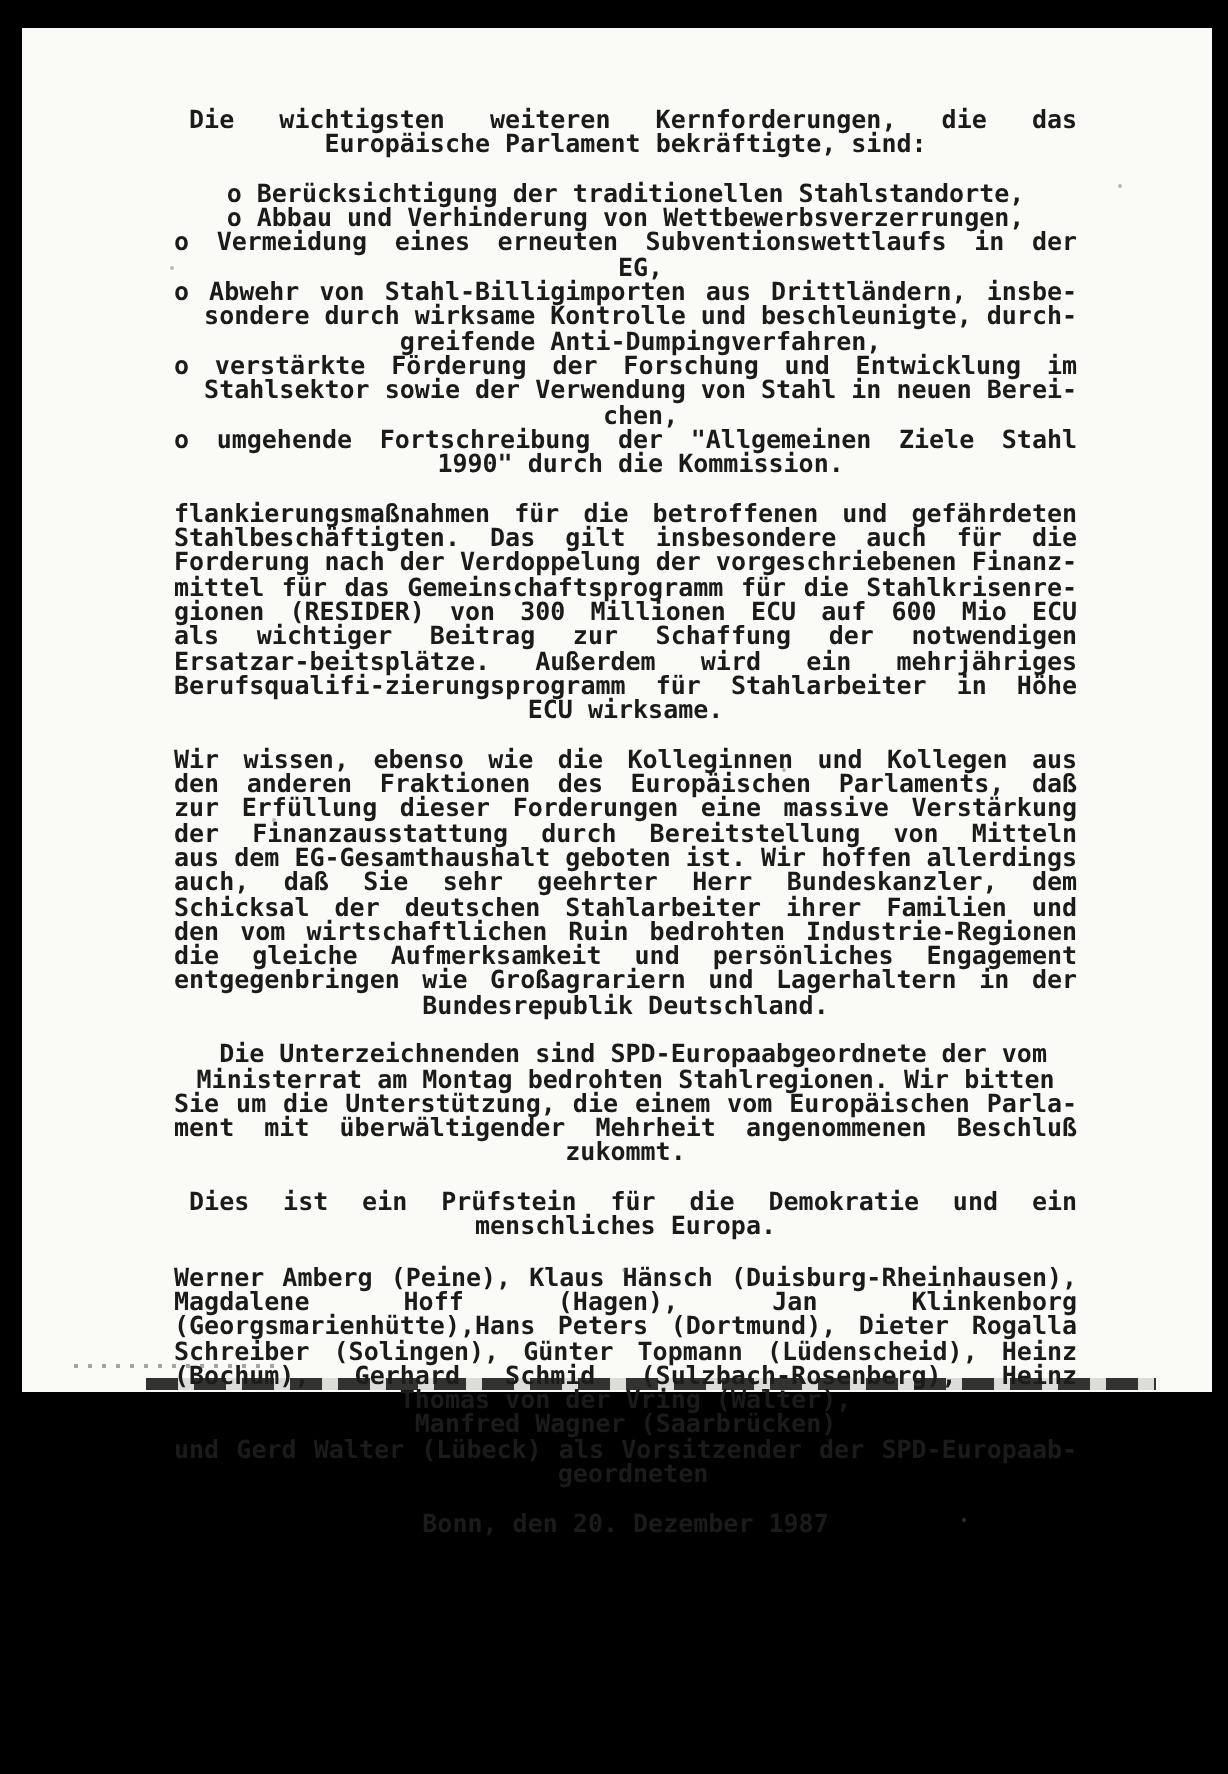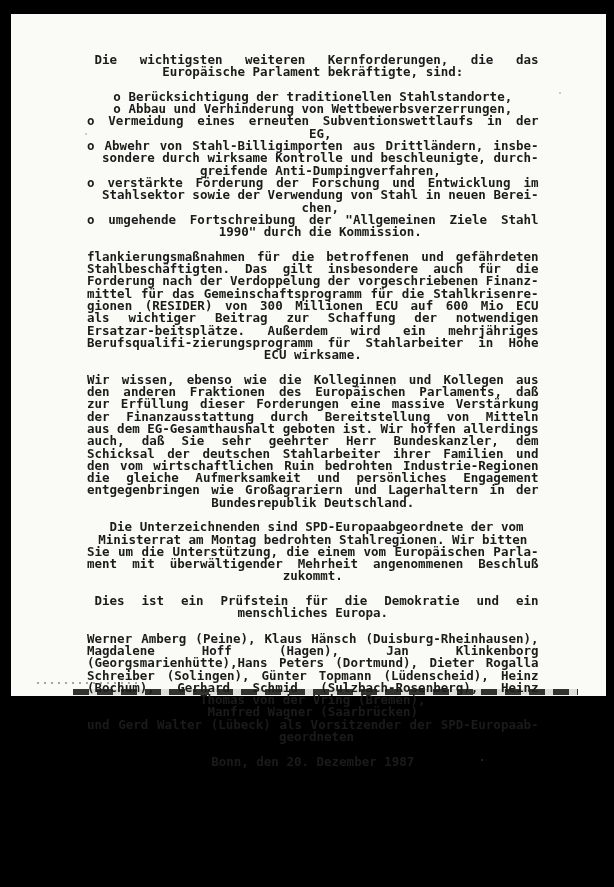--- a/index.html
+++ b/index.html
@@ -133,21 +133,21 @@
       <div class="block gap1">
         <div class="line stretch i1">Dies ist ein Prüfstein für die Demokratie und ein</div>
         <div class="line">menschliches Europa.</div>
       </div>
       <div class="block gap2">
         <div class="line stretch">Werner Amberg (Peine), Klaus Hänsch (Duisburg-Rheinhausen),</div>
         <div class="line stretch">Magdalene Hoff (Hagen), Jan Klinkenborg</div>
         <div class="line stretch">(Georgsmarienhütte),Hans Peters (Dortmund), Dieter Rogalla</div>
         <div class="line stretch">Schreiber (Solingen), Günter Topmann (Lüdenscheid), Heinz</div>
         <div class="line stretch">(Bochum), Gerhard Schmid (Sulzbach-Rosenberg), Heinz</div>
-        <div class="line">Thomas von der Vring (Bremen),</div>
+        <div class="line">Thomas von der Vring (Walter),</div>
         <div class="line">Manfred Wagner (Saarbrücken)</div>
         <div class="line stretch">und Gerd Walter (Lübeck) als Vorsitzender der SPD-Europaab-</div>
         <div class="line i1">geordneten</div>
       </div>
       <div class="block gap1">
         <div class="line">Bonn, den 20. Dezember 1987</div>
       </div>
     </div>
 
   <span class="speck" style="left:74px; top:119px; width:2px; height:2px;"></span>

